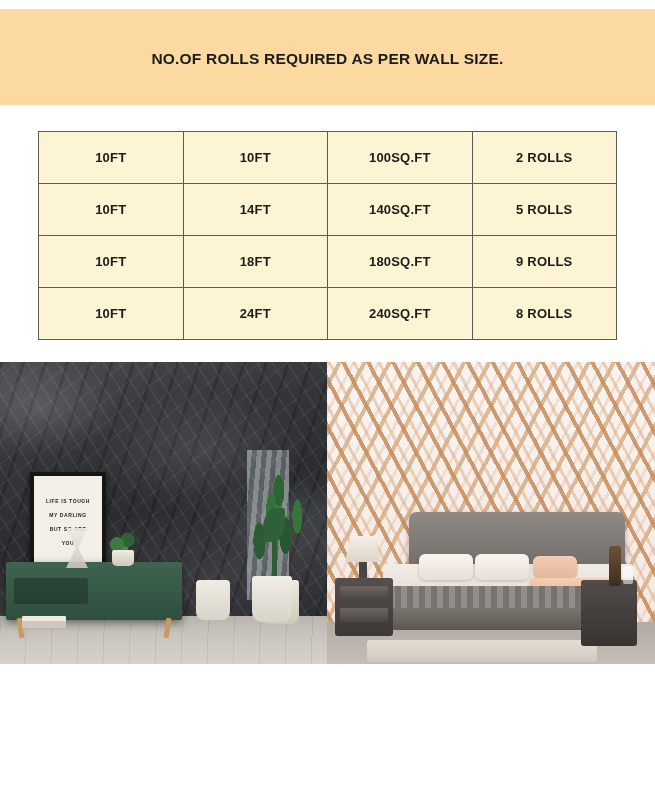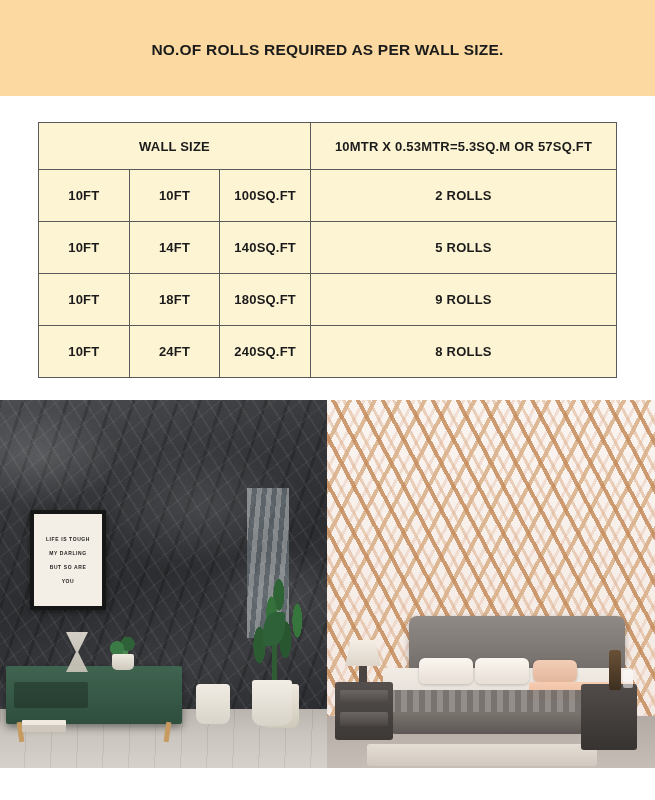--- a/index.html
+++ b/index.html
@@ -9,23 +9,24 @@
   body {
     width: 655px;
     height: 800px;
     background: #ffffff;
     font-family: "Liberation Sans", sans-serif;
     overflow: hidden;
   }
   #page {
     position: relative;
     width: 655px;
-    height: 768px;
+    height: 655px;
     display: flex;
     flex-direction: column;
+    margin-top: 9px;
   }
 
   
   .banner {
     background: #fbd9a0;
     width: 100%;
     height: 96px;
     box-sizing: border-box;
     display: flex;
     flex-direction: column;
@@ -389,24 +390,20 @@
 
 <div id="page">
 
   <div class="banner">
     <div class="banner-line">NO.OF ROLLS REQUIRED AS PER WALL SIZE.</div>
   </div>
 
   <div class="table-area">
     <table class="rolls">
       <tbody>
-        <tr class="r-head">
-          <td class="wall-size-cell" colspan="3">WALL SIZE</td>
-          <td class="spec-cell col-r">10MTR X 0.53MTR=5.3SQ.M OR 57SQ.FT</td>
-        </tr>
         <tr class="r-data">
           <td>10FT</td>
           <td>10FT</td>
           <td>100SQ.FT</td>
           <td>2 ROLLS</td>
         </tr>
         <tr class="r-data">
           <td>10FT</td>
           <td>14FT</td>
           <td>140SQ.FT</td>

